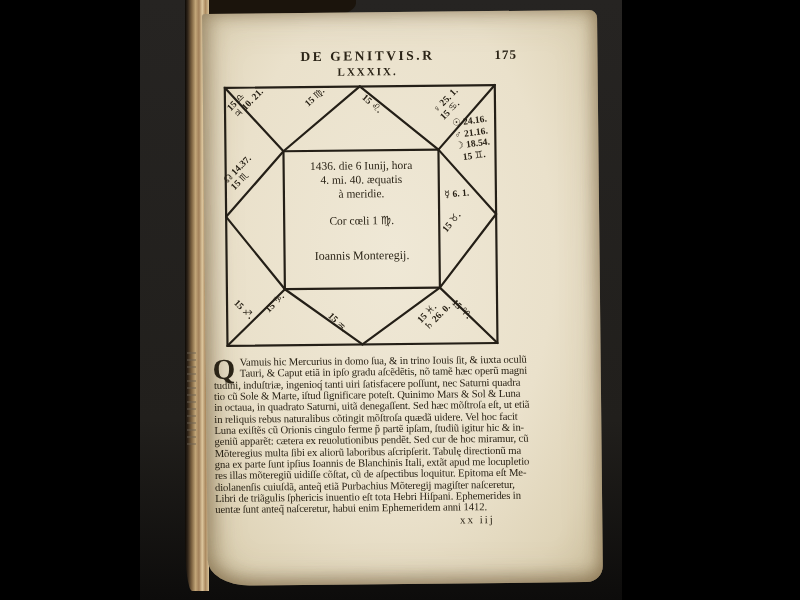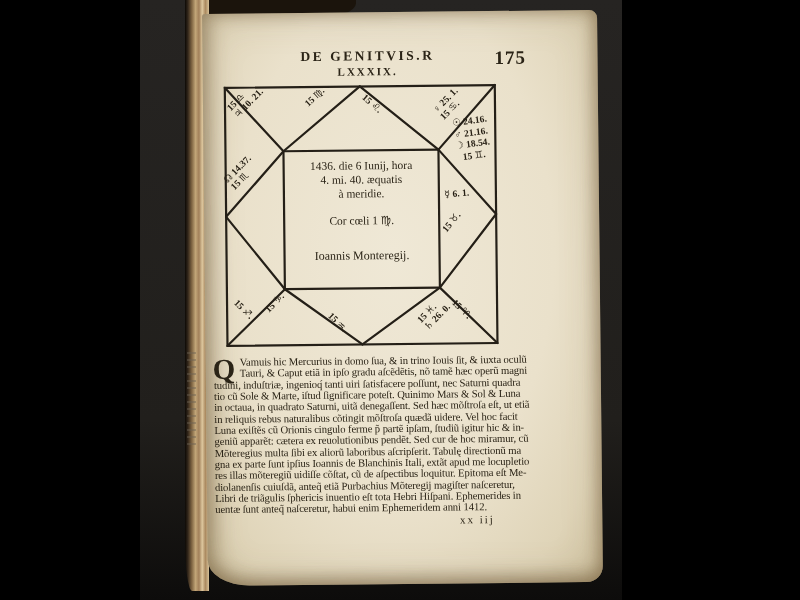--- a/index.html
+++ b/index.html
@@ -16,21 +16,21 @@
          background:repeating-linear-gradient(180deg,#6b6152 0 2px,transparent 2px 7px);}
   .page{position:absolute;left:205px;top:12px;width:395px;height:572px;
         transform:rotate(-0.6deg);color:#2b2417;
         border-radius:3px 8px 16px 42px / 3px 8px 16px 26px;
         background:radial-gradient(ellipse at 48% 42%,#efe8d6 0%,#eae1cb 55%,#dfd4b8 82%,#cfc2a0 100%);
         box-shadow:inset 0 0 40px rgba(120,95,55,.22),inset -6px 0 14px rgba(110,85,50,.25),
                    inset 9px 0 18px rgba(110,85,50,.30),inset 0 -8px 16px rgba(90,70,40,.28);}
   .hdr{position:absolute;left:0;top:36px;width:330px;text-align:center;}
   .hdr-title{font-weight:bold;font-size:13.5px;letter-spacing:2.5px;}
   .hdr-chap{font-weight:bold;font-size:11px;letter-spacing:2px;margin-top:1px;}
-  .pageno{position:absolute;left:292px;top:36px;font-weight:bold;font-size:19px;letter-spacing:1px;}
+  .pageno{position:absolute;left:292px;top:36px;font-weight:bold;font-size:13px;letter-spacing:1px;}
   .chart{position:absolute;left:14px;top:64px;width:300px;height:286px;}
   .chart svg{position:absolute;left:0;top:0;}
   .hl{position:absolute;font-weight:600;font-size:9.5px;line-height:10px;white-space:nowrap;
       font-family:"Liberation Serif","DejaVu Sans",serif;transform-origin:0 0;color:#272015;}
   .center-box{position:absolute;left:66px;top:74px;width:155px;height:138px;text-align:center;
               font-size:11.5px;line-height:14px;}
   .center-box .grp1{padding-top:8px;}
   .center-box .mc{margin-top:13px;}
   .center-box .nm{margin-top:21px;font-size:12px;}
   .glyphish{font-family:"Liberation Serif","DejaVu Sans",serif;}

